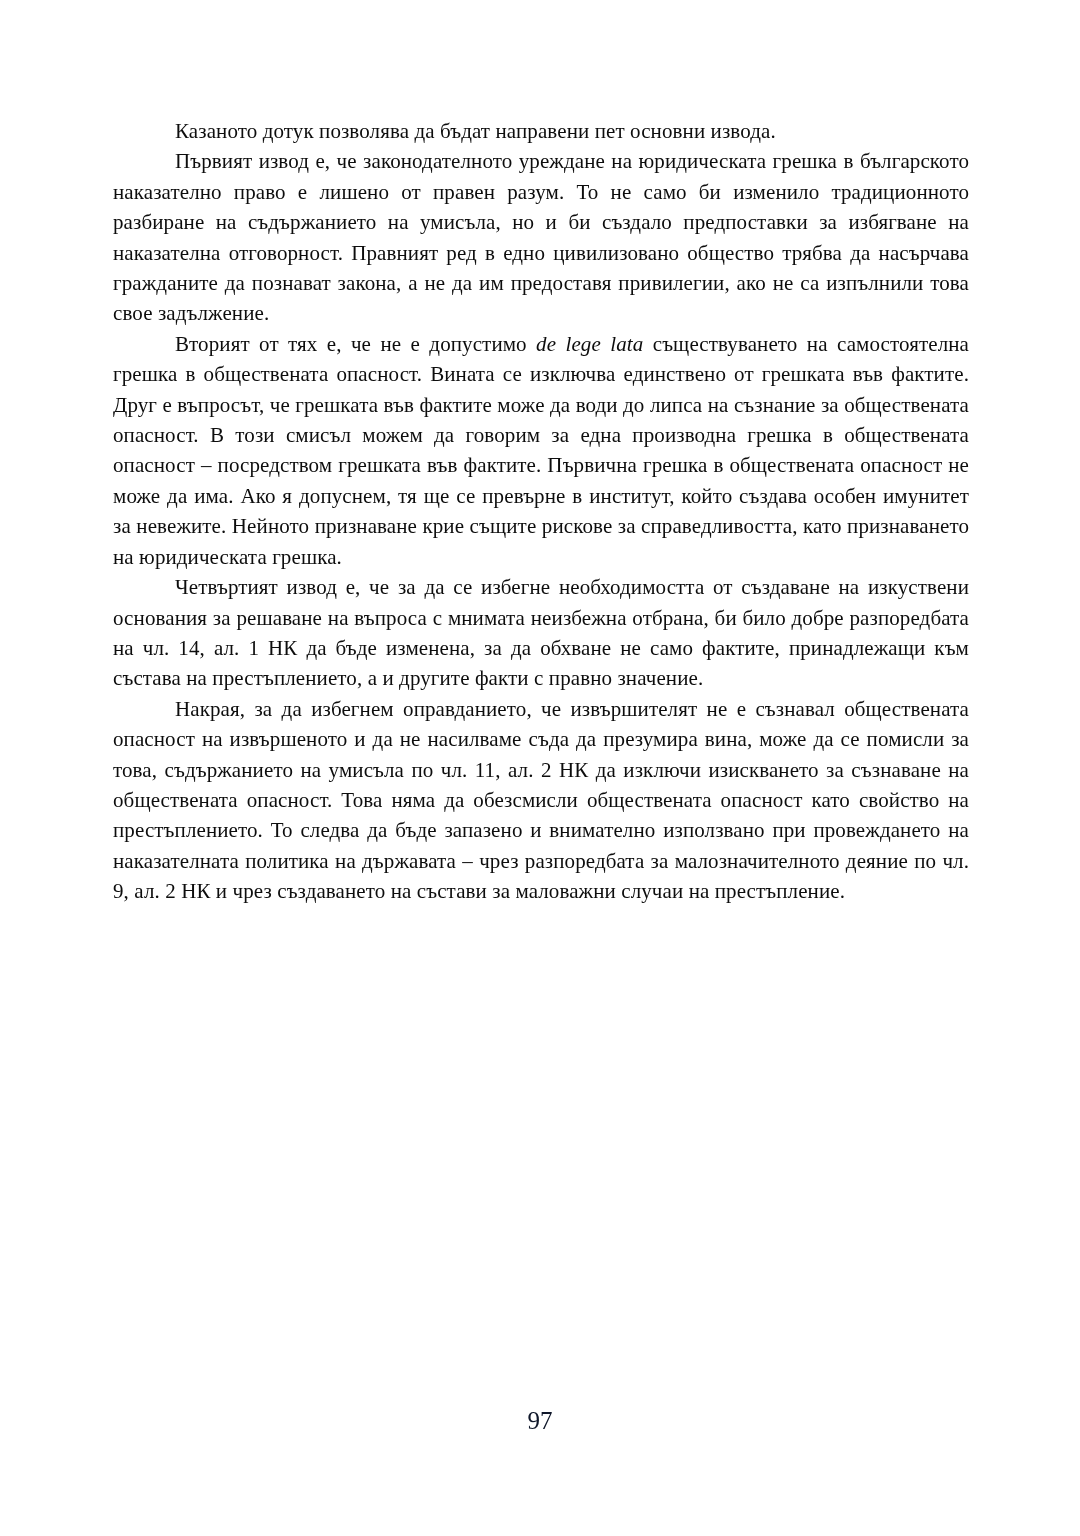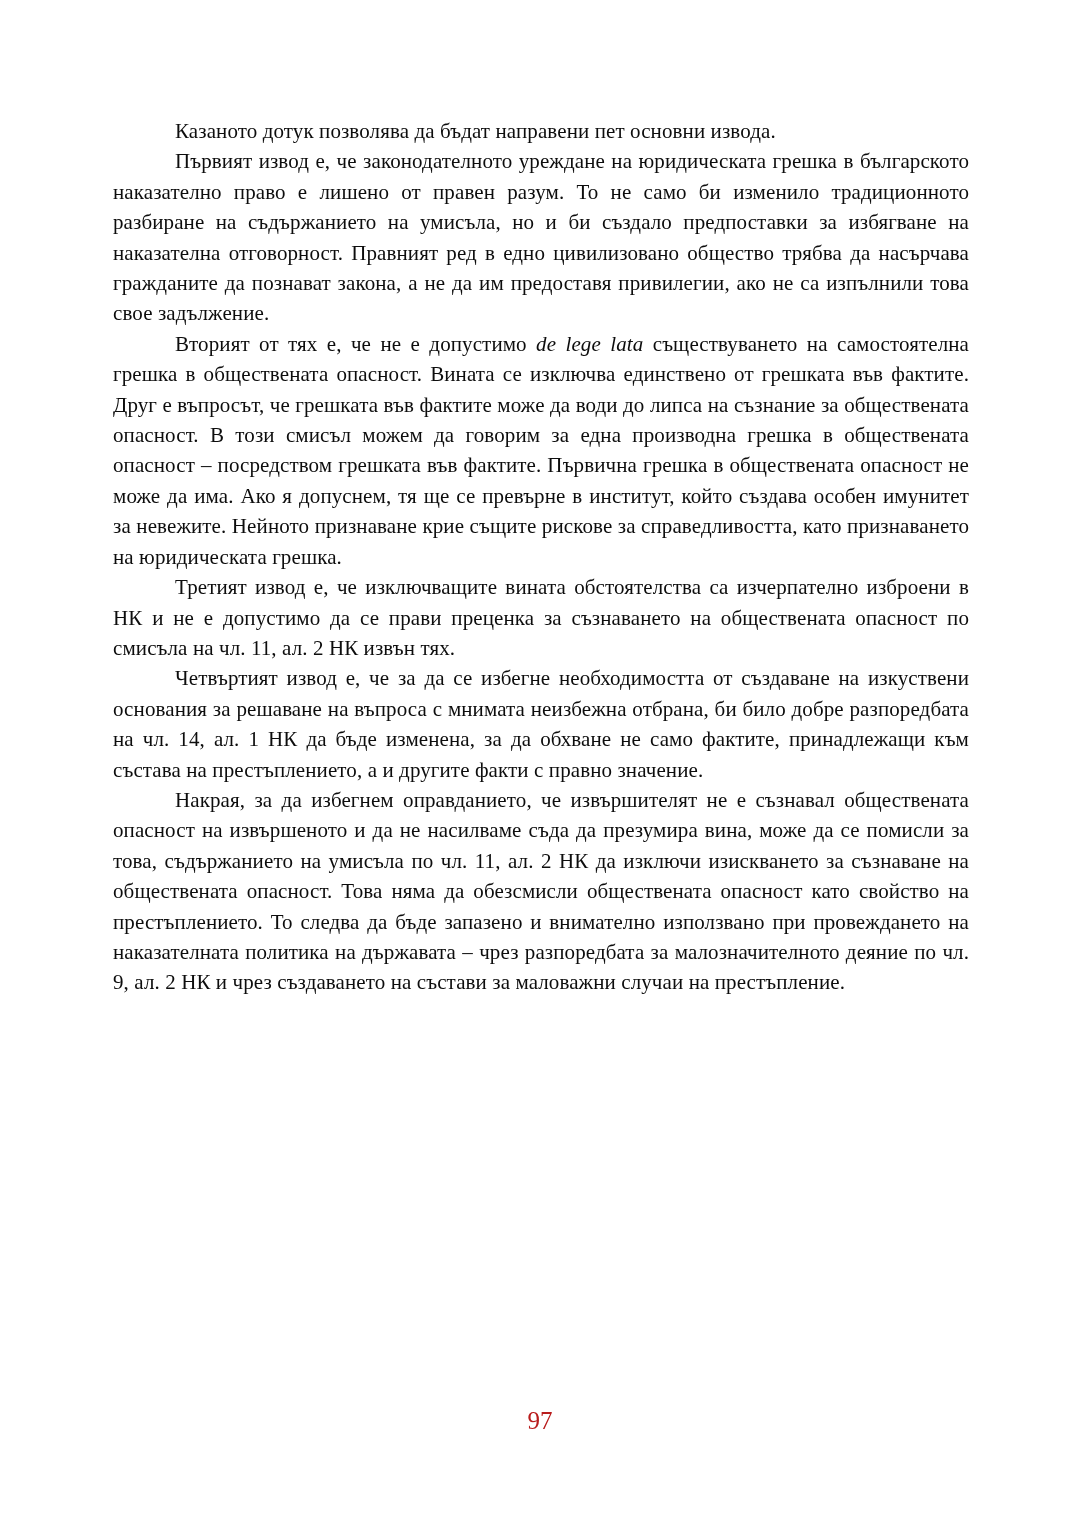--- a/index.html
+++ b/index.html
@@ -39,40 +39,39 @@
     font-style: italic;
   }
   .page-number {
     position: absolute;
     top: 1406px;
     left: 0;
     width: 100%;
     text-align: center;
     font-size: 25px;
     line-height: 30px;
-    color: #b91c1c;
+    color: #0f172a;
     font-family: Liberation Serif, serif;
   }
 </style>
 </head>
 <body>
 
 <div class="page">
 
   <div class="text-block">
 
     <p>Казаното дотук позволява да бъдат направени пет основни извода.</p>
 
     <p>Първият извод е, че законодателното уреждане на юридическата грешка в българското наказателно право е лишено от правен разум. То не само би изменило традиционното разбиране на съдържанието на умисъла, но и би създало предпоставки за избягване на наказателна отговорност. Правният ред в едно цивилизовано общество трябва да насърчава гражданите да познават закона, а не да им предоставя привилегии, ако не са изпълнили това свое задължение.</p>
 
     <p>
       <span>Вторият от тях е, че не е допустимо </span><em>de lege lata</em><span> съществуването на самостоятелна грешка в обществената опасност. Вината се изключва единствено от грешката във фактите. Друг е въпросът, че грешката във фактите може да води до липса на съзнание за обществената опасност. В този смисъл можем да говорим за една производна грешка в обществената опасност – посредством грешката във фактите. Първична грешка в обществената опасност не може да има. Ако я допуснем, тя ще се превърне в институт, който създава особен имунитет за невежите. Нейното признаване крие същите рискове за справедливостта, като признаването на юридическата грешка.</span>
     </p>
 
-    <p>Третият извод е, че изключващите вината обстоятелства са изчерпателно изброени в НК и не е допустимо да се прави преценка за съзнаването на обществената опасност по смисъла на чл. 11, ал. 2 НК извън тях.</p>
 
     <p>Четвъртият извод е, че за да се избегне необходимостта от създаване на изкуствени основания за решаване на въпроса с мнимата неизбежна отбрана, би било добре разпоредбата на чл. 14, ал. 1 НК да бъде изменена, за да обхване не само фактите, принадлежащи към състава на престъплението, а и другите факти с правно значение.</p>
 
     <p>Накрая, за да избегнем оправданието, че извършителят не е съзнавал обществената опасност на извършеното и да не насилваме съда да презумира вина, може да се помисли за това, съдържанието на умисъла по чл. 11, ал. 2 НК да изключи изискването за съзнаване на обществената опасност. Това няма да обезсмисли обществената опасност като свойство на престъплението. То следва да бъде запазено и внимателно използвано при провеждането на наказателната политика на държавата – чрез разпоредбата за малозначителното деяние по чл. 9, ал. 2 НК и чрез създаването на състави за маловажни случаи на престъпление.</p>
 
   </div>
 
   <div class="page-number">97</div>
 
 </div>

